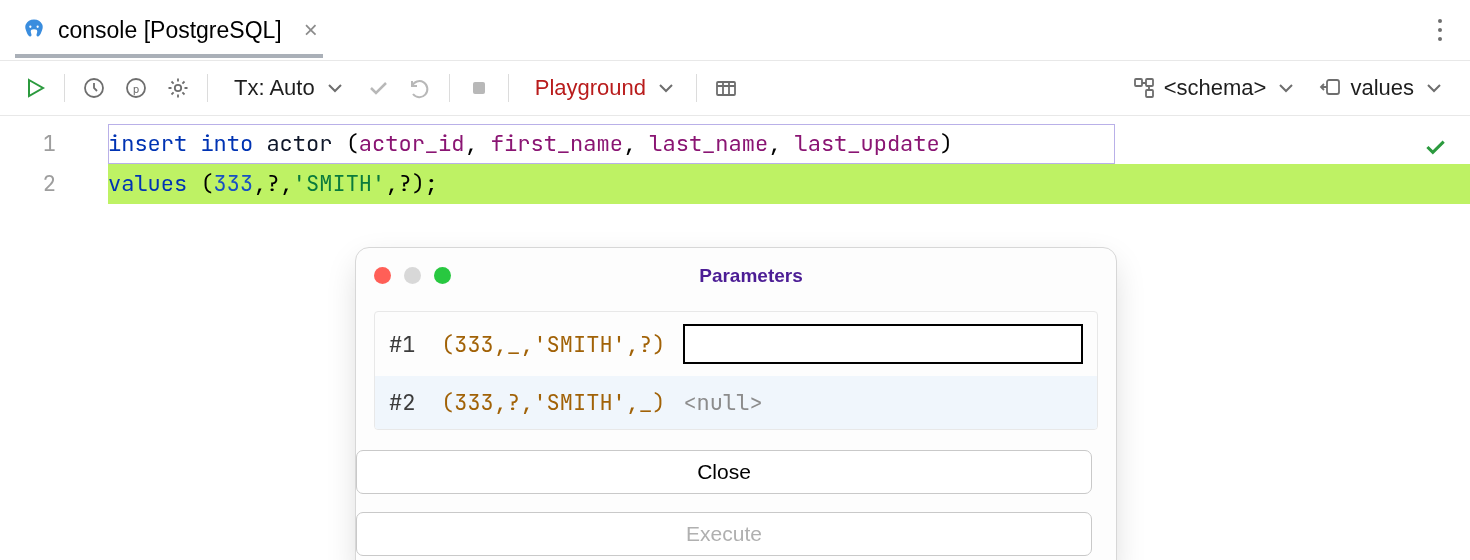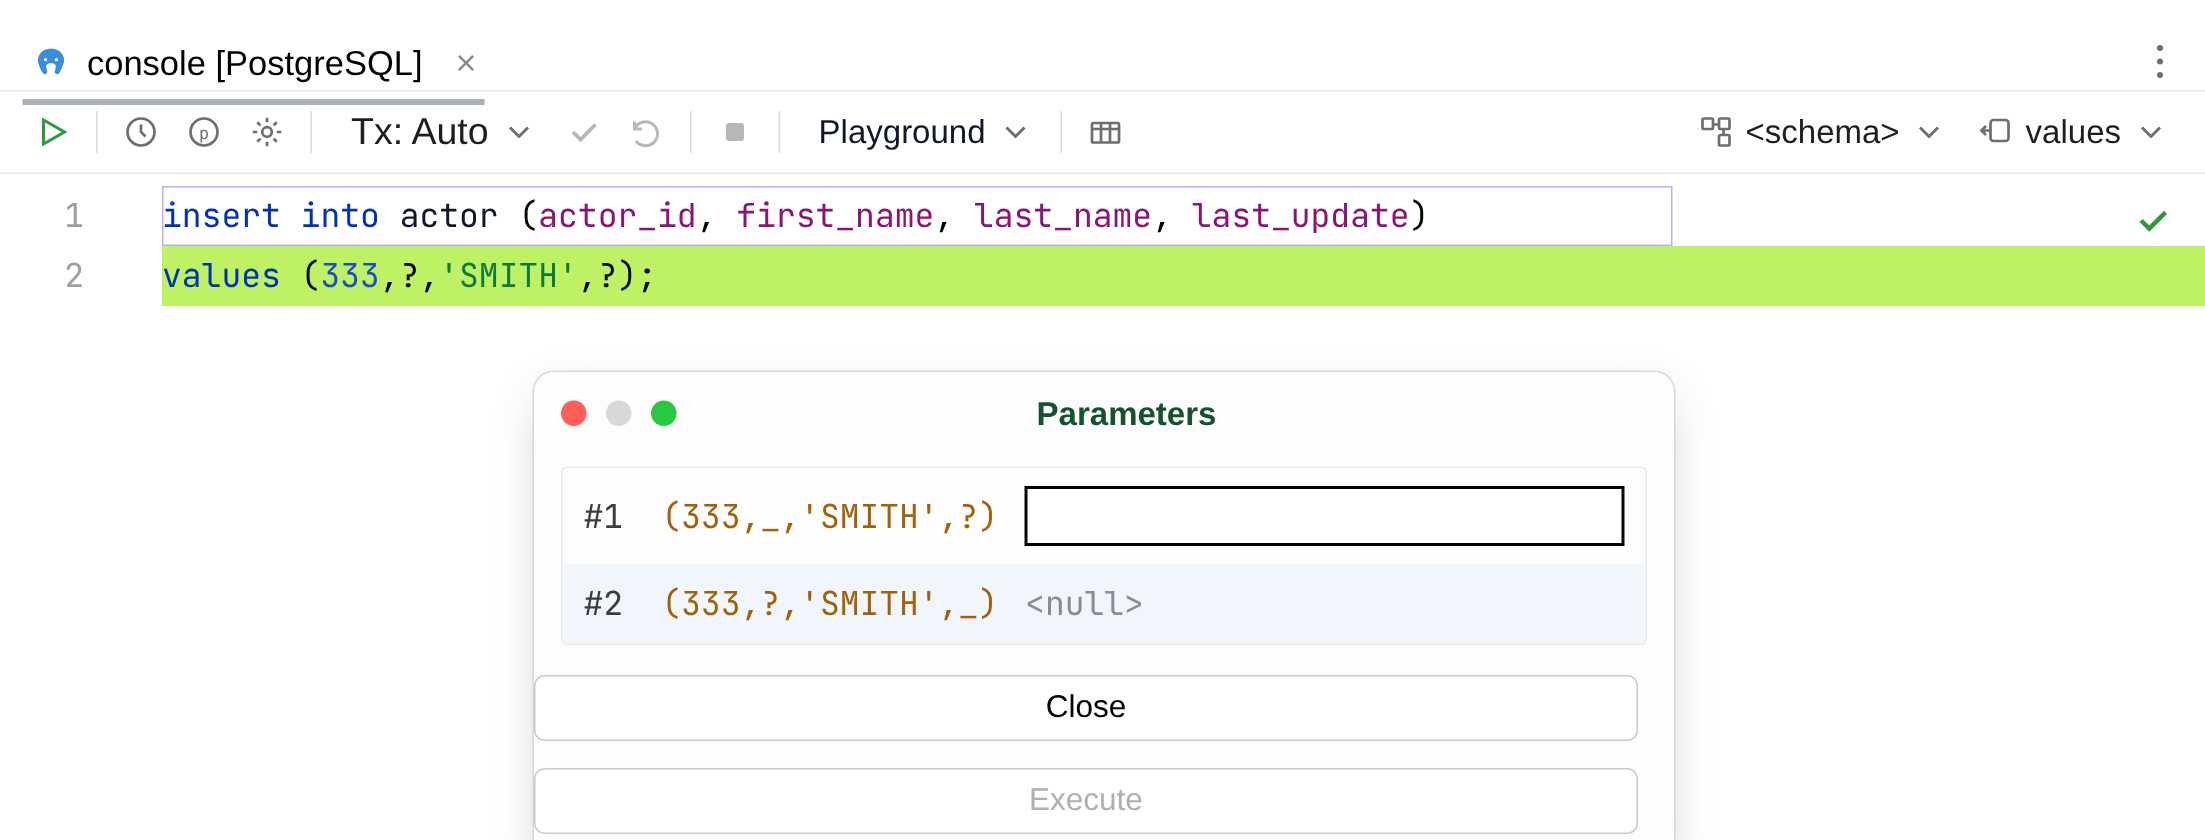--- a/index.html
+++ b/index.html
@@ -1,30 +1,30 @@
 <!DOCTYPE html>
 <html><head>
 <meta charset="utf-8">
 <style>
   * { box-sizing: border-box; }
   html, body { margin:0; padding:0; width:1470px; height:560px; font-family:-apple-system, BlinkMacSystemFont, "Segoe UI", sans-serif; background:#fff; color:#1e1e1e; }
-  .tab-bar { display:flex; align-items:flex-end; padding:4px 20px; height:60px; }
+  .tab-bar { display:flex; align-items:center; padding:4px 20px; height:60px; }
   .tab { display:flex; align-items:center; gap:10px; position:relative; }
   .tab .underline { position:absolute; left:-5px; right:-5px; bottom:-14px; height:4px; background:#aab0b8; }
   .tab-title { font-size:23px; font-weight:400; color:#000; }
   .tab-close { font-size:24px; color:#8c8c8c; margin-left:12px; cursor:pointer; line-height:1;}
   .elephant { width:28px; height:26px; }
   .kebab { margin-left:auto; display:flex; flex-direction:column; gap:4.5px; padding:4px 8px; cursor:pointer;}
   .kebab span { width:4.5px; height:4.5px; border-radius:50%; background:#6e6e6e;}
   .toolbar { display:flex; align-items:center; gap:8px; padding:8px 18px; height:56px; border-top:1px solid #e8e8e8; border-bottom:1px solid #e8e8e8; }
   .tbtn { display:flex; align-items:center; justify-content:center; width:34px; height:34px; color:#6e6e6e; cursor:pointer; }
   .tbtn svg { width:24px; height:24px; }
   .sep { width:1px; height:28px; background:#dcdcdc; margin:0 4px;}
-  .tx-label { font-size:25px; color:#1e1e1e; margin:0 2px 0 8px;}
-  .playground-label { font-size:22px; color:#0f172a; margin:0 2px 0 8px;}
+  .tx-label { font-size:22px; color:#1e1e1e; margin:0 2px 0 8px;}
+  .playground-label { font-size:22px; color:#b91c1c; margin:0 2px 0 8px;}
   .chev { width:18px; height:18px; }
   .toolbar-right { margin-left:auto; display:flex; align-items:center; gap:8px;}
   .schema-label, .console-label { font-size:22px; color:#1e1e1e; }
   .editor { position:relative; display:flex; height:444px; }
   .gutter { width:108px; flex:none; color:#9e9e9e; font-family: "JetBrains Mono", Menlo, Consolas, monospace; font-size:22px; text-align:right; padding:8px 52px 0 0; line-height:40px; }
   .code { flex:1; font-family: "JetBrains Mono", Menlo, Consolas, monospace; font-size:22px; line-height:40px; padding-top:8px; position:relative;}
   .code .line { white-space:pre; position:relative;}
   .line.active-bg { background:#bef264; }
   .hl-box1 { position:absolute; border:1px solid #b9b0e8; top:8px; left:0; height:40px; right:355px; pointer-events:none;}
   .hl-box2 { position:absolute; border:1px solid #b9b0e8; border-top:none; top:48px; left:0; height:40px; width:351px; pointer-events:none;}
@@ -32,21 +32,21 @@
   .id { color:#0f172a; }
   .col { color:#8a1573; }
   .num { color:#1750c4; }
   .str { color:#0a7b3c; }
   .punct { color:#000; }
   .ok-check { position:absolute; right:22px; top:18px; color:#2b9a3e;}
   .dialog { position:absolute; left:355px; top:247px; width:762px; background:#fdfdfd; border:1px solid #d7d7d7; border-radius:14px; box-shadow:0 12px 34px -6px rgba(0,0,0,.18); }
   .titlebar { display:flex; align-items:center; height:55px; padding:0 18px; }
   .dot { width:17px; height:17px; border-radius:50%; margin-right:13px; }
   .dot.red{background:#ff5f57;} .dot.yellow{background:#d8d8d8;} .dot.green{background:#28c840;}
-  .dlg-title { flex:1; text-align:center; font-size:22px; font-weight:600; color:#14532d; margin-left:-60px;}
+  .dlg-title { flex:1; text-align:center; font-size:19px; font-weight:600; color:#4c1d95; margin-left:-60px;}
   .param-list { margin:8px 18px 0 18px; border:1px solid #e8e8e8; border-radius:4px; overflow:hidden;}
   .param-row { display:flex; align-items:center; padding:12px 14px; gap:18px; font-family:"JetBrains Mono", Menlo, Consolas, monospace; font-size:22px;}
   .param-row.even { background:#f0f6fc;}
   .param-idx { color:#3c3c3c; width:34px;}
   .param-ctx { color:#a16207; flex:none;}
   .param-input { flex:1; height:40px; border:2px solid #000; background:#fff; font-family:inherit; font-size:21px; padding:2px 6px; outline:none;}
   .param-null { color:#8c8c8c; flex:1;}
   .dlg-footer { display:flex; justify-content:flex-end; gap:18px; padding:20px 24px 20px 0;flex-direction:column;}
   .dlg-btn { font-size:21px; padding:9px 24px; border-radius:7px; border:1px solid #c9c9c9; background:#fff; cursor:pointer;}
   .dlg-btn.disabled { color:#b0b0b0; cursor:default;}

